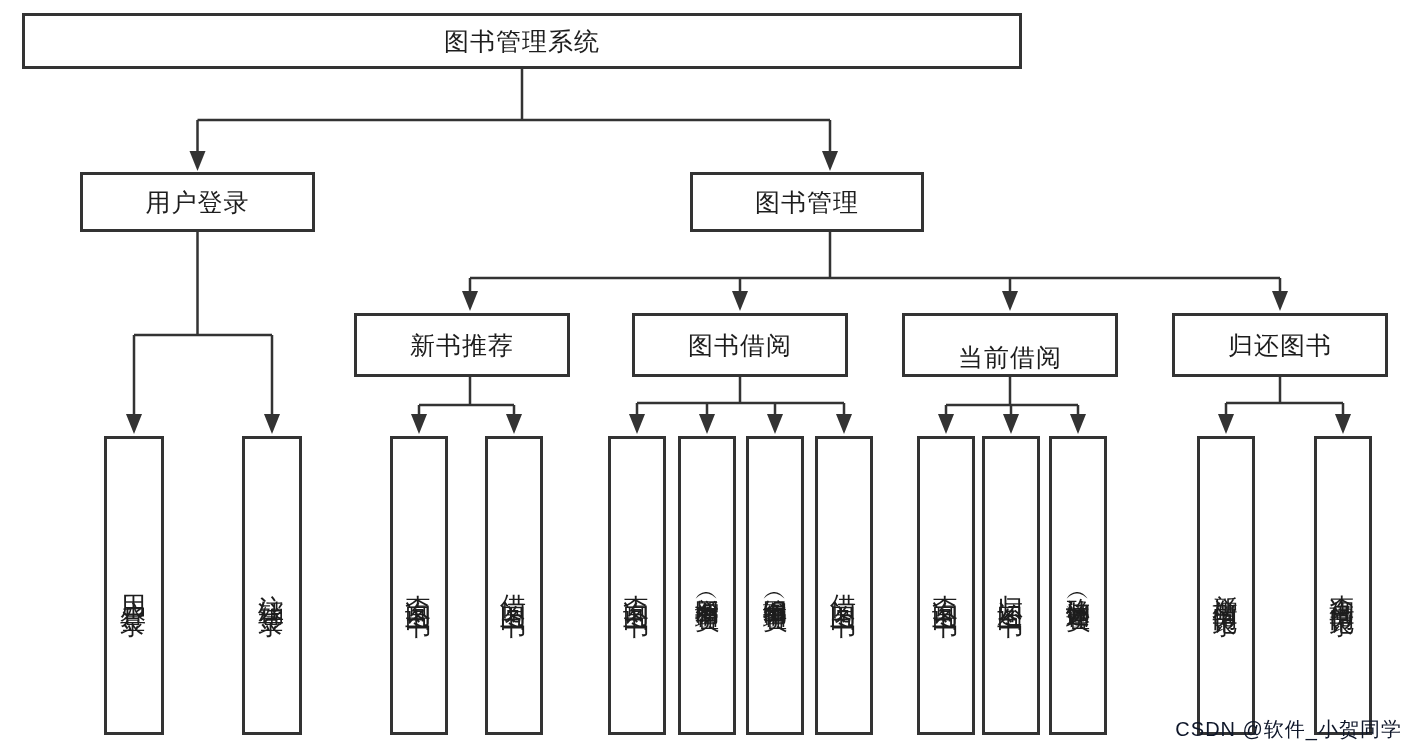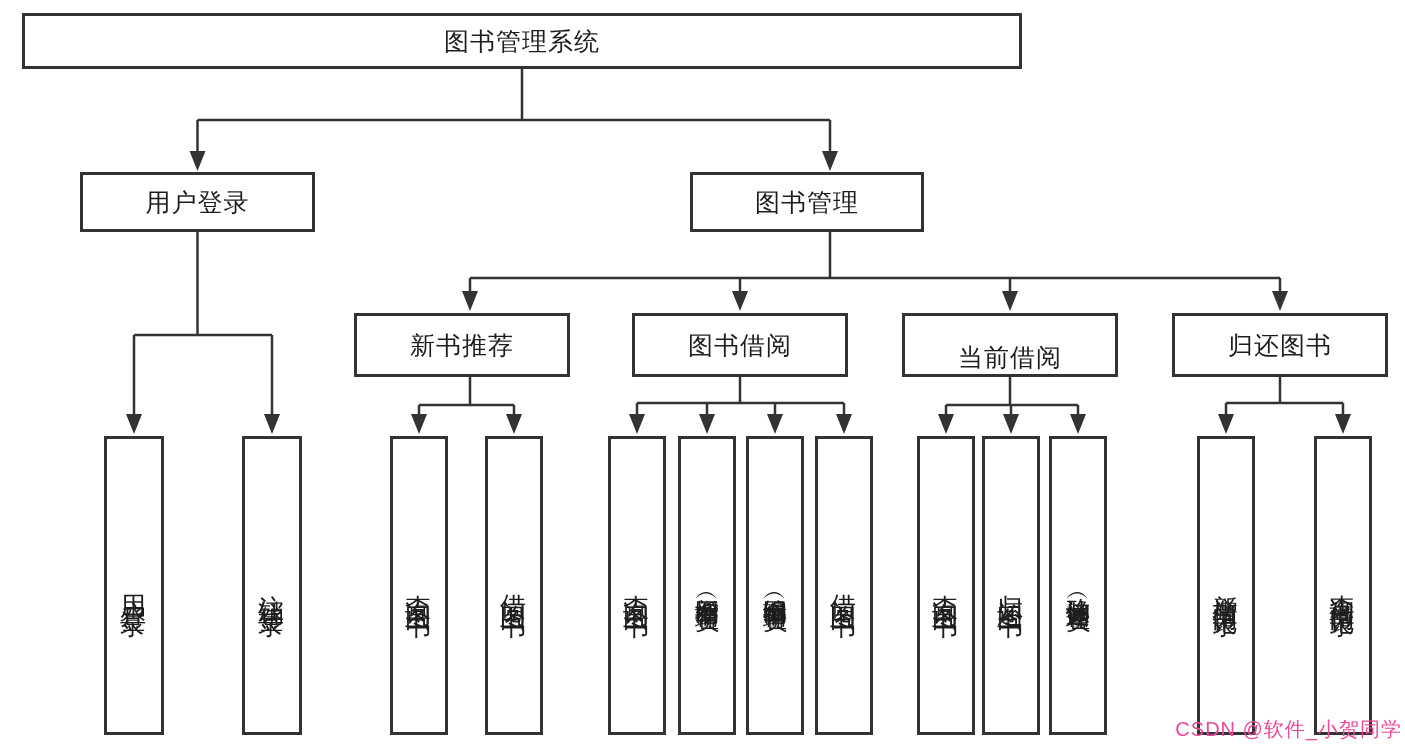--- a/index.html
+++ b/index.html
@@ -33,21 +33,21 @@
     color: #1d1d1d;
   }
   .v4 { font-size: 26px; letter-spacing: 6px; }
   .v6 { font-size: 25px; letter-spacing: 4px; }
   .v9 { font-size: 24px; letter-spacing: 1.5px; }
   #watermark {
     position: absolute;
     right: 3px;
     bottom: 4px;
     font-size: 20px;
-    color: #ec4899;
+    color: #0f172a;
     letter-spacing: 1px;
     z-index: 5;
     white-space: nowrap;
   }
 </style>
 </head>
 <body>
 
 <div id="canvas">
 

